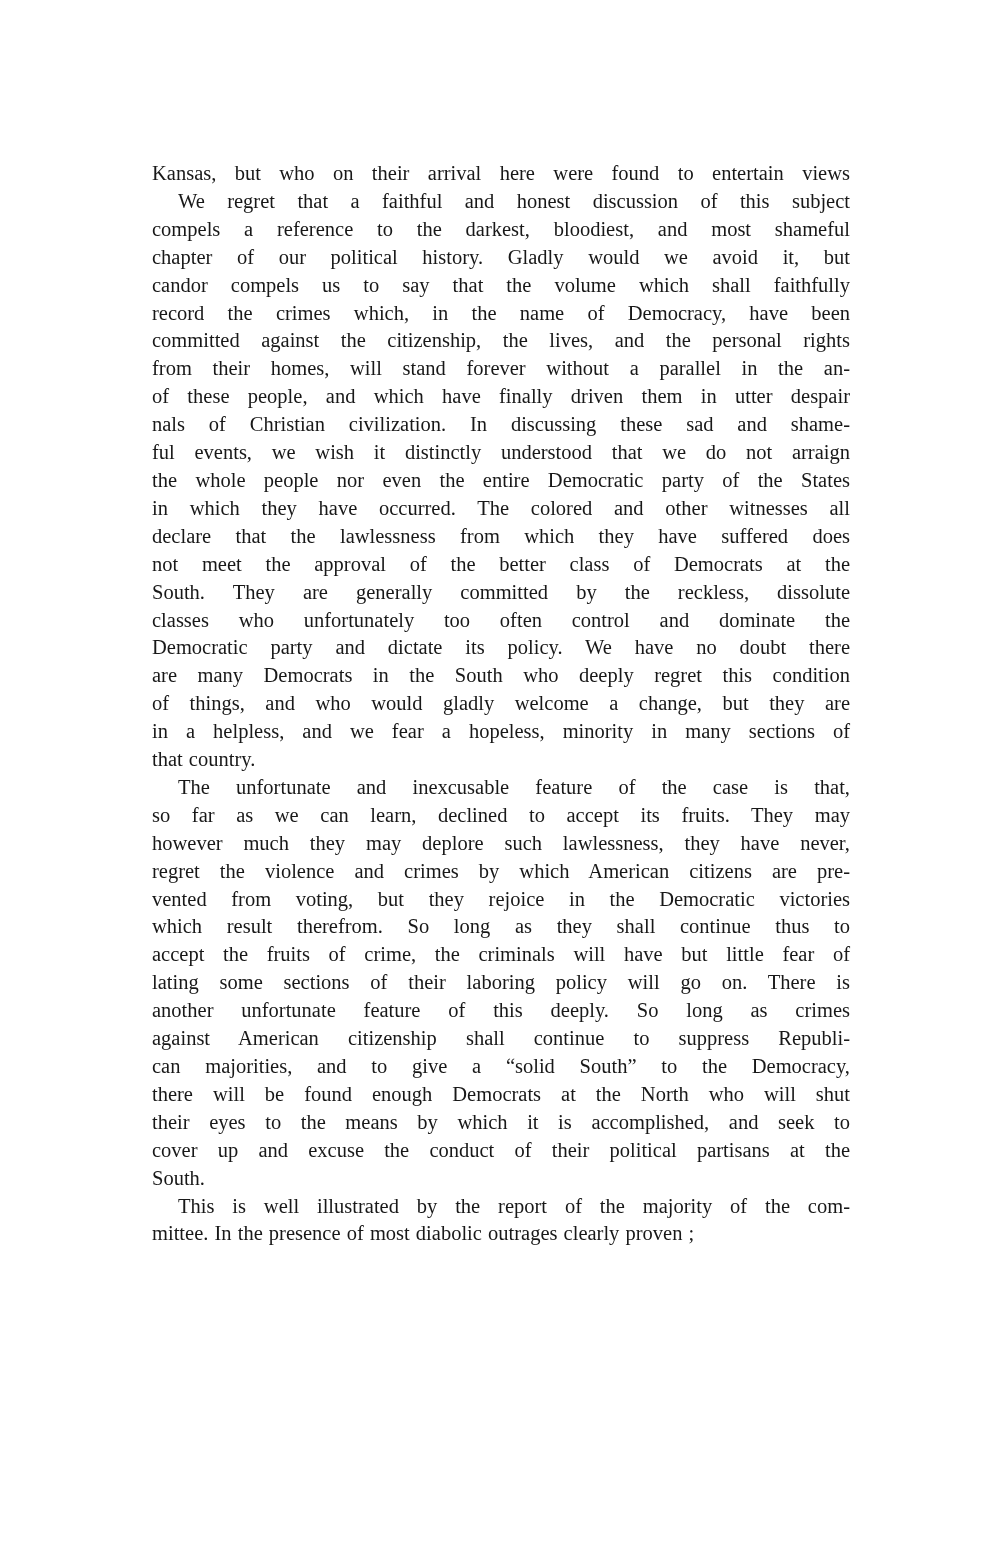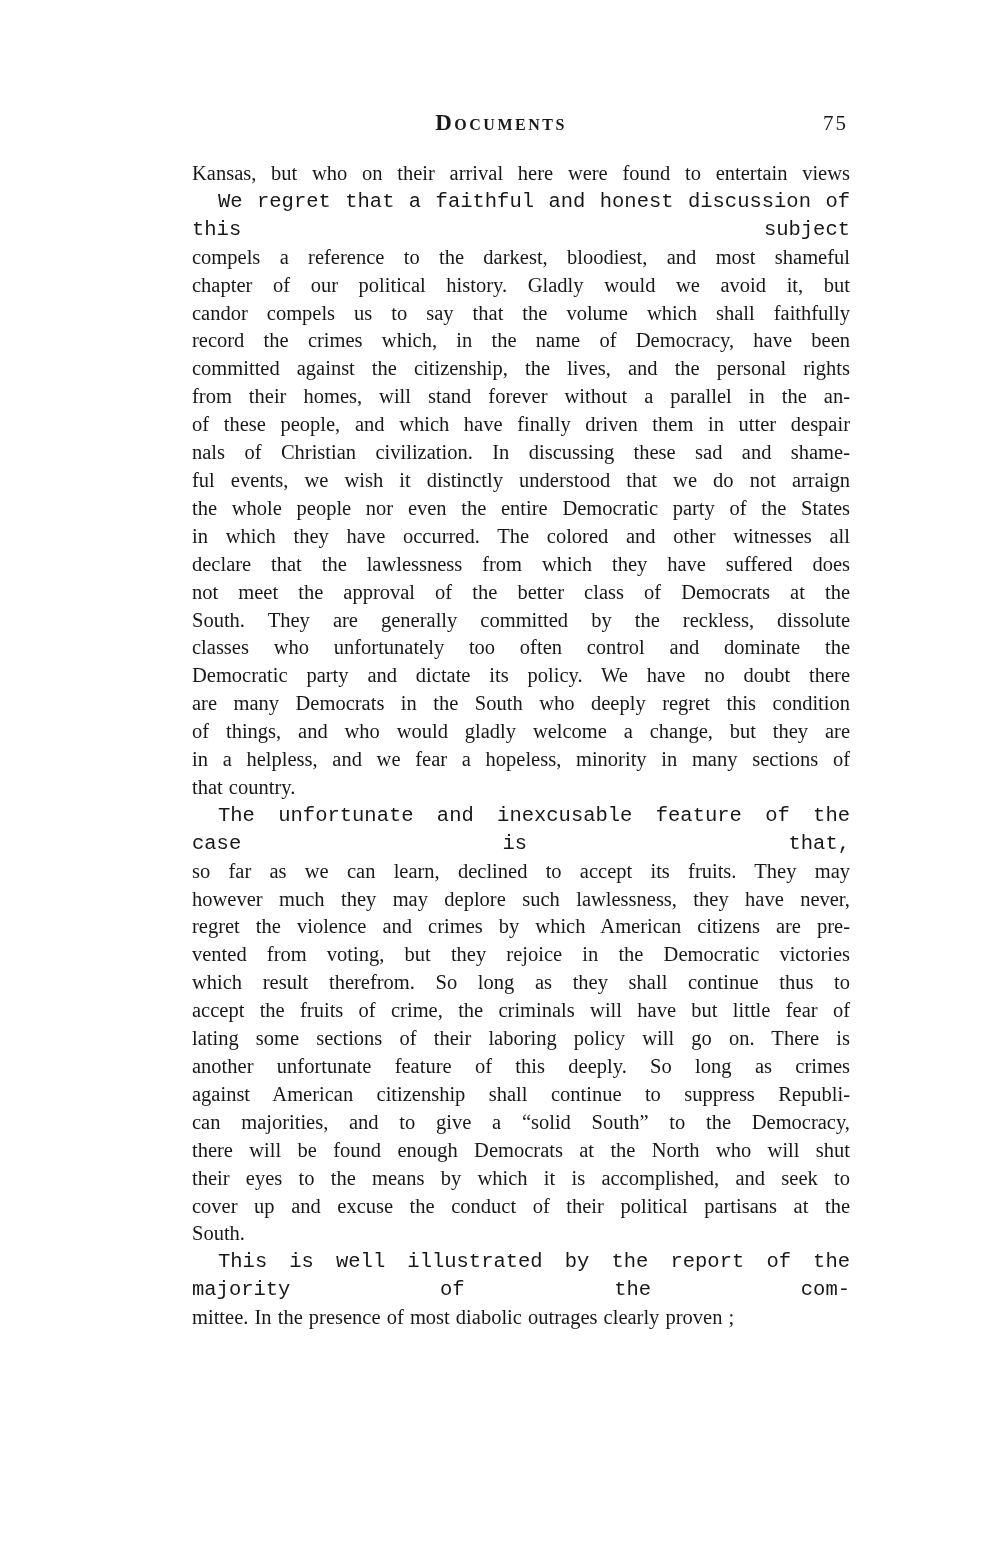--- a/index.html
+++ b/index.html
@@ -41,35 +41,31 @@
   .text-block {
     position: absolute;
     top: 160px;
     left: 152px;
     width: 698px;
     font-size: 20.5px;
     line-height: 27.9px;
     word-spacing: 1px;
   }
   .paragraph { margin: 0; }
-  .line { min-height: 27.9px; white-space: normal; margin-left: 40px; }
+  .line { min-height: 27.9px; white-space: normal; }
   .line.justified {
     text-align: justify;
     text-align-last: justify;
   }
-  .line.indent { text-indent: 26px; font-family: Liberation Mono, monospace; }
+  .line.indent { text-indent: 26px; }
 </style>
 </head>
 <body>
 
 <div class="page">
-  <div class="running-head">
-    <span class="rh-title">Documents</span>
-    <span class="rh-num">75</span>
-  </div>
   <div class="text-block">
       <div class="paragraph">
         <div class="line justified">Kansas, but who on their arrival here were found to entertain views</div>
       </div>
       <div class="paragraph">
         <div class="line justified indent">We regret that a faithful and honest discussion of this subject</div>
         <div class="line justified">compels a reference to the darkest, bloodiest, and most shameful</div>
         <div class="line justified">chapter of our political history.  Gladly would we avoid it, but</div>
         <div class="line justified">candor compels us to say that the volume which shall faithfully</div>
         <div class="line justified">record the crimes which, in the name of Democracy, have been</div>

